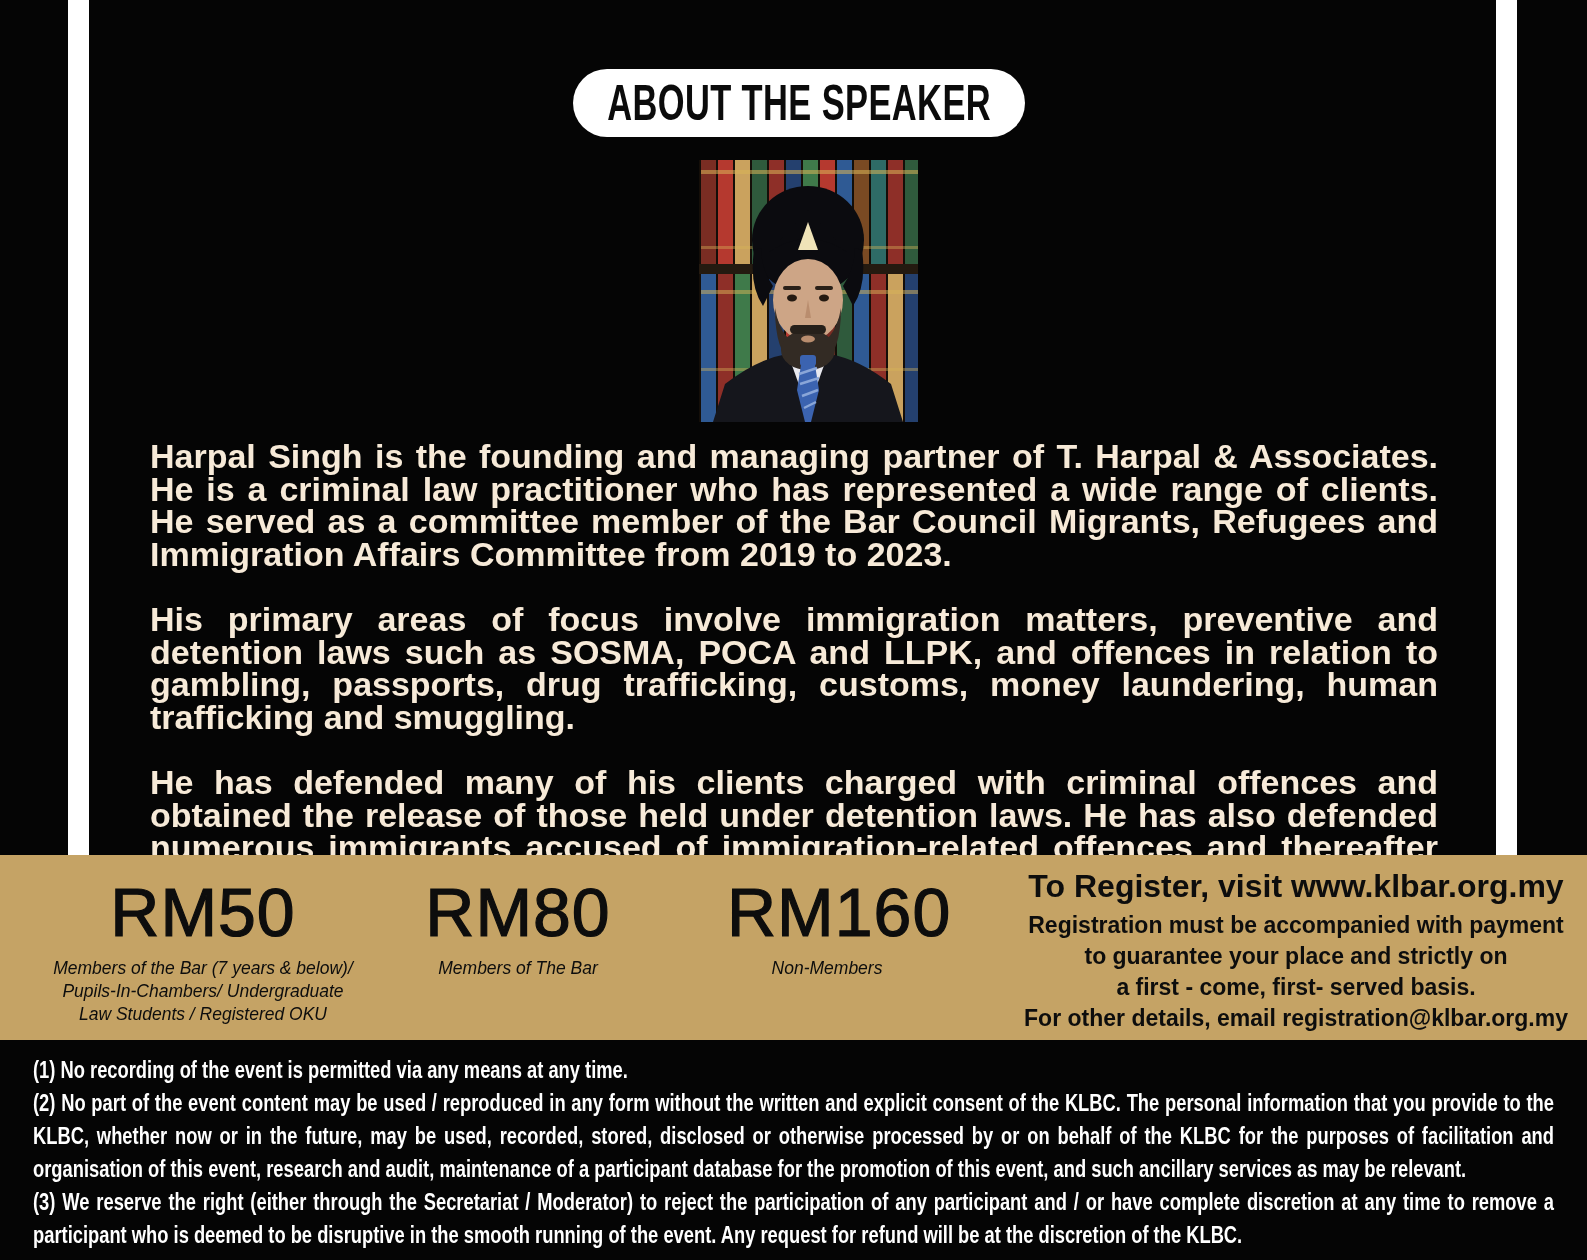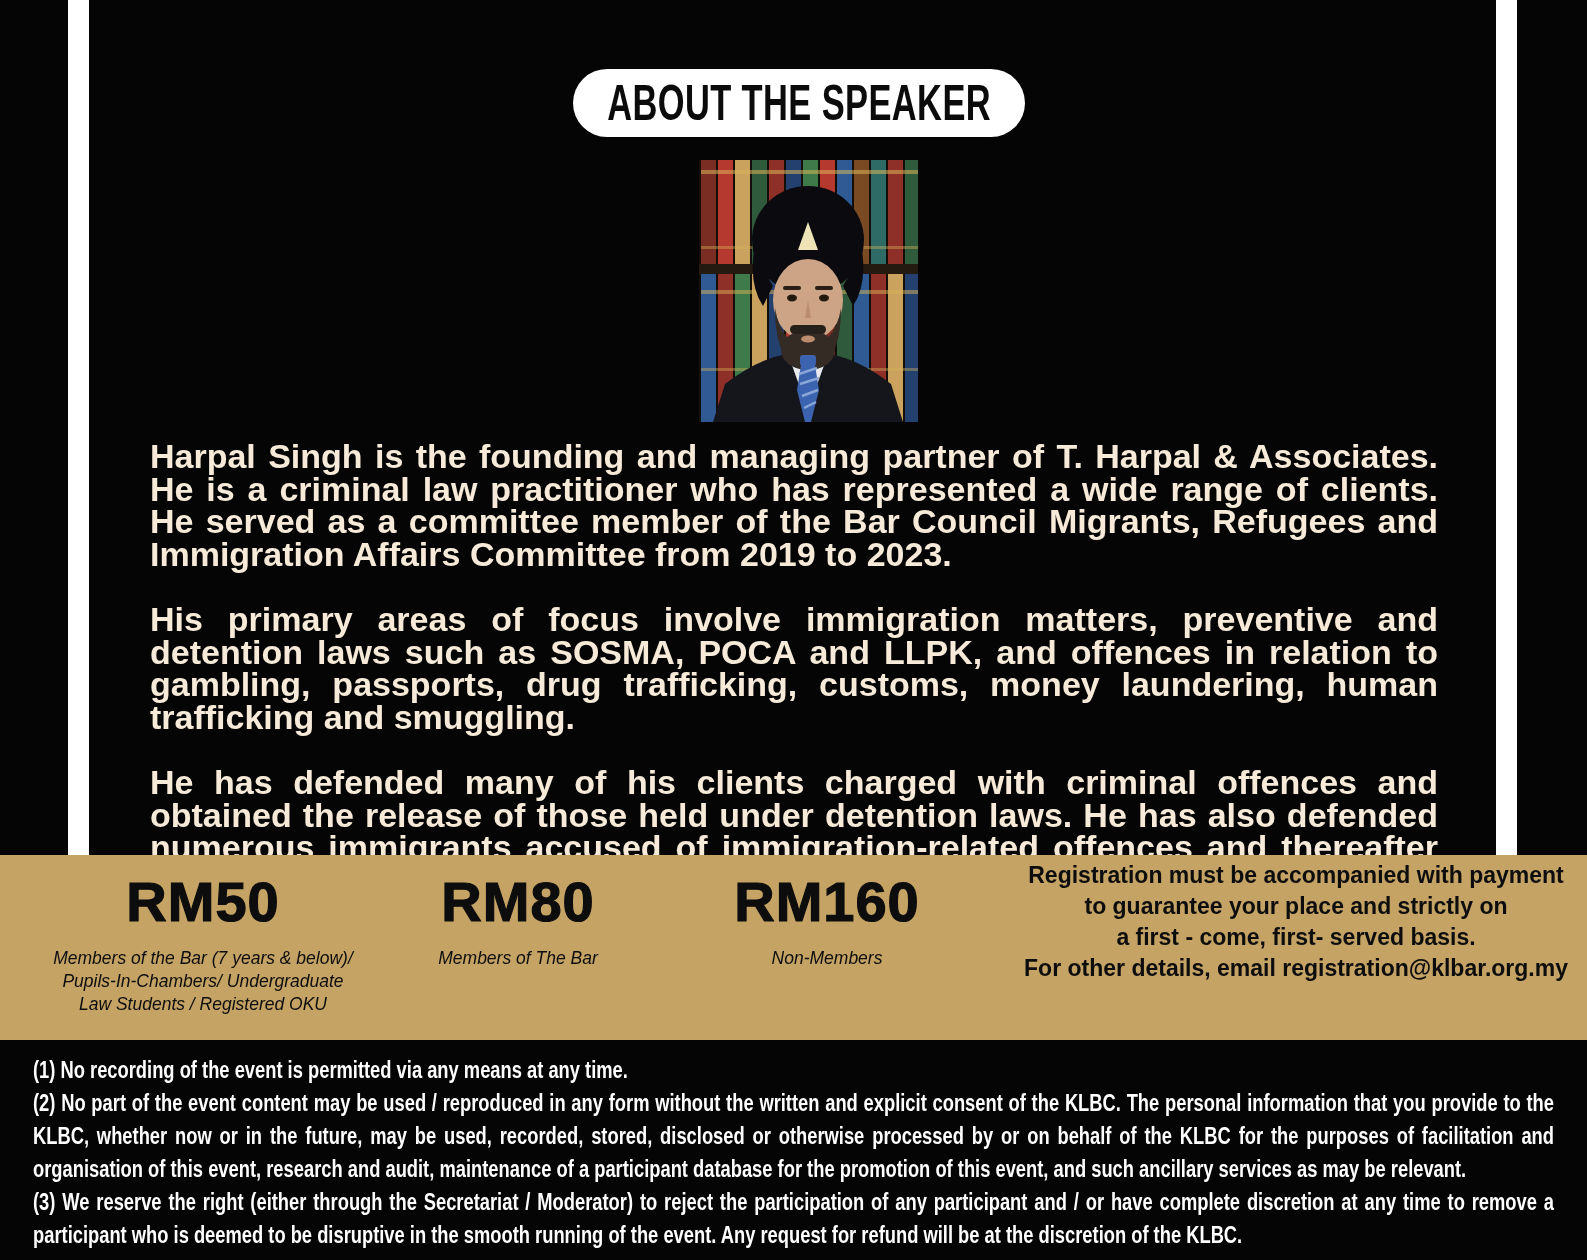--- a/index.html
+++ b/index.html
@@ -40,21 +40,21 @@
 
   .gold-band {
     position:absolute; left:0; top:855px; width:1587px; height:185px;
     background:#c5a365; color:#0d0d0d;
   }
   .tier { position:absolute; top:0; text-align:center; }
   .tier-1 { left:33px;  width:340px; }
   .tier-2 { left:418px; width:200px; }
   .tier-3 { left:727px; width:200px; }
   .tier-price {
-    margin-top:14px; font-size:56px; line-height:66px; font-weight:700;
+    margin-top:24px; font-size:68px; line-height:66px; font-weight:400;
     letter-spacing:1px; -webkit-text-stroke:1.2px #0d0d0d;
   }
   .tier-audience {
     margin-top:12px; font-size:17.5px; line-height:23px;
     font-weight:400; font-style:italic; white-space:pre-line;
   }
   .register { position:absolute; left:1011px; top:0; width:570px; text-align:center; }
   .register-headline {
     margin-top:12px; font-size:32px; line-height:38px; font-weight:700;
   }
@@ -178,20 +178,21 @@
       <div class="tier-price">RM80</div>
       <div class="tier-audience">Members of The Bar</div>
     </div>
 
     <div class="tier tier-3">
       <div class="tier-price">RM160</div>
       <div class="tier-audience">Non-Members</div>
     </div>
 
     <div class="register">
+      <div class="register-headline">To Register, visit www.klbar.org.my</div>
       <div class="register-details">Registration must be accompanied with payment
 to guarantee your place and strictly on
 a first - come, first- served basis.
 For other details, email registration@klbar.org.my</div>
     </div>
 
   </div>
 
   <div class="terms">
     <p>(1) No recording of the event is permitted via any means at any time.</p>

